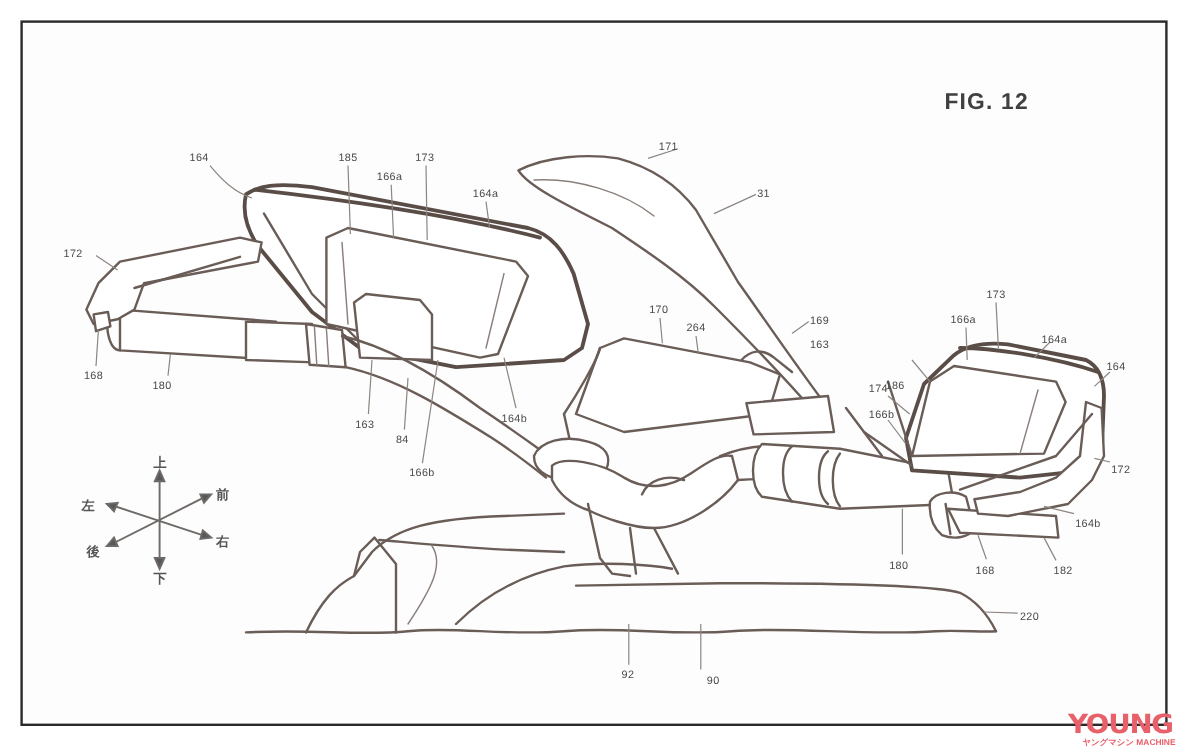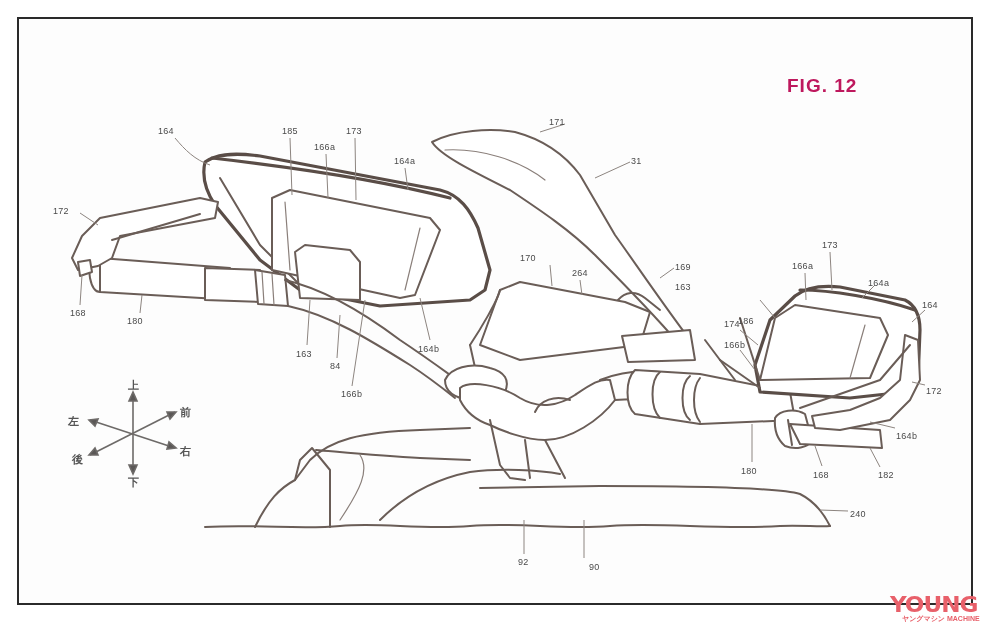--- a/index.html
+++ b/index.html
@@ -5,21 +5,21 @@
   html, body { margin: 0; padding: 0; background: #ffffff; }
   body { width: 1000px; height: 627px; position: relative; overflow: hidden; font-family: "Liberation Sans", sans-serif; }
   .frame { position: absolute; left: 17px; top: 17px; width: 956px; height: 588px; border: 2px solid #2a2a2a; box-sizing: border-box; background: #fdfdfd; }
   svg.drawing { position: absolute; left: 0; top: 0; width: 1000px; height: 627px; }
   .ln { fill: none; stroke: #6a5d57; stroke-width: 2; stroke-linejoin: round; stroke-linecap: round; }
   .ln-thin { fill: none; stroke: #8a7f7a; stroke-width: 1.2; stroke-linecap: round; }
   .ln-heavy { fill: none; stroke: #5a4d47; stroke-width: 3.2; stroke-linecap: round; stroke-linejoin: round; }
   .fill-w { fill: #ffffff; }
   .leader { fill: none; stroke: #8d8580; stroke-width: 1; }
   .label { position: absolute; font-size: 9px; font-weight: normal; color: #4a4a4a; letter-spacing: 0.3px; white-space: nowrap; }
-  .fig-title { position: absolute; left: 787px; top: 75px; font-size: 19px; font-weight: bold; color: #be185d; letter-spacing: 1px; }
+  .fig-title { position: absolute; left: 787px; top: 75px; font-size: 19px; font-weight: bold; color: #404040; letter-spacing: 1px; }
   .dir { position: absolute; font-size: 11px; font-weight: bold; color: #555; font-family: "DejaVu Sans", sans-serif; }
   .logo { position: absolute; left: 890px; top: 592px; width: 110px; height: 35px; }
   .logo-main { position: absolute; left: 0; top: 0; font-size: 22px; font-weight: 900; color: #e8606a; font-family: "DejaVu Sans", sans-serif; letter-spacing: -1px; transform: scaleX(1.05); transform-origin: left; }
   .logo-sub { position: absolute; left: 12px; top: 22px; font-size: 7px; color: #e8606a; font-weight: bold; white-space: nowrap; }
 </style>
 </head>
 <body>
 
 <div class="frame"></div>
 
@@ -155,37 +155,37 @@
     <span class="label" style="left: 394px; top: 156px;">164a</span>
     <span class="label" style="left: 549px; top: 117px;">171</span>
     <span class="label" style="left: 631px; top: 156px;">31</span>
     <span class="label" style="left: 53px; top: 206px;">172</span>
     <span class="label" style="left: 70px; top: 308px;">168</span>
     <span class="label" style="left: 127px; top: 316px;">180</span>
     <span class="label" style="left: 296px; top: 349px;">163</span>
     <span class="label" style="left: 330px; top: 361px; text-align: center;">84</span>
     <span class="label" style="left: 341px; top: 389px;">166b</span>
     <span class="label" style="left: 418px; top: 344px;">164b</span>
-    <span class="label" style="left: 520px; top: 253px;">170</span>
+    <span class="label" style="left: 541px; top: 253px;">170</span>
     <span class="label" style="left: 572px; top: 268px;">264</span>
     <span class="label" style="left: 675px; top: 262px;">169</span>
     <span class="label" style="left: 675px; top: 282px;">163</span>
     <span class="label" style="left: 822px; top: 240px;">173</span>
     <span class="label" style="left: 792px; top: 261px;">166a</span>
     <span class="label" style="left: 868px; top: 278px;">164a</span>
     <span class="label" style="left: 738px; top: 288px; margin-top: 28px;">186</span>
     <span class="label" style="left: 922px; top: 300px;">164</span>
     <span class="label" style="left: 724px; top: 319px;">174</span>
     <span class="label" style="left: 724px; top: 340px;">166b</span>
     <span class="label" style="left: 926px; top: 386px;">172</span>
     <span class="label" style="left: 896px; top: 431px;">164b</span>
     <span class="label" style="left: 741px; top: 466px;">180</span>
     <span class="label" style="left: 813px; top: 470px;">168</span>
     <span class="label" style="left: 878px; top: 470px;">182</span>
-    <span class="label" style="left: 850px; top: 509px;">240</span>
+    <span class="label" style="left: 850px; top: 509px;">220</span>
     <span class="label" style="left: 518px; top: 557px;">92</span>
     <span class="label" style="left: 578px; top: 562px; margin-left: 11px;">90</span>
   </div>
 
 <span class="dir" style="left:128px; top:378px;">上</span>
 <span class="dir" style="left:128px; top:475px;">下</span>
 <span class="dir" style="left:68px; top:414px;">左</span>
 <span class="dir" style="left:180px; top:444px;">右</span>
 <span class="dir" style="left:180px; top:405px;">前</span>
 <span class="dir" style="left:72px; top:452px;">後</span>

